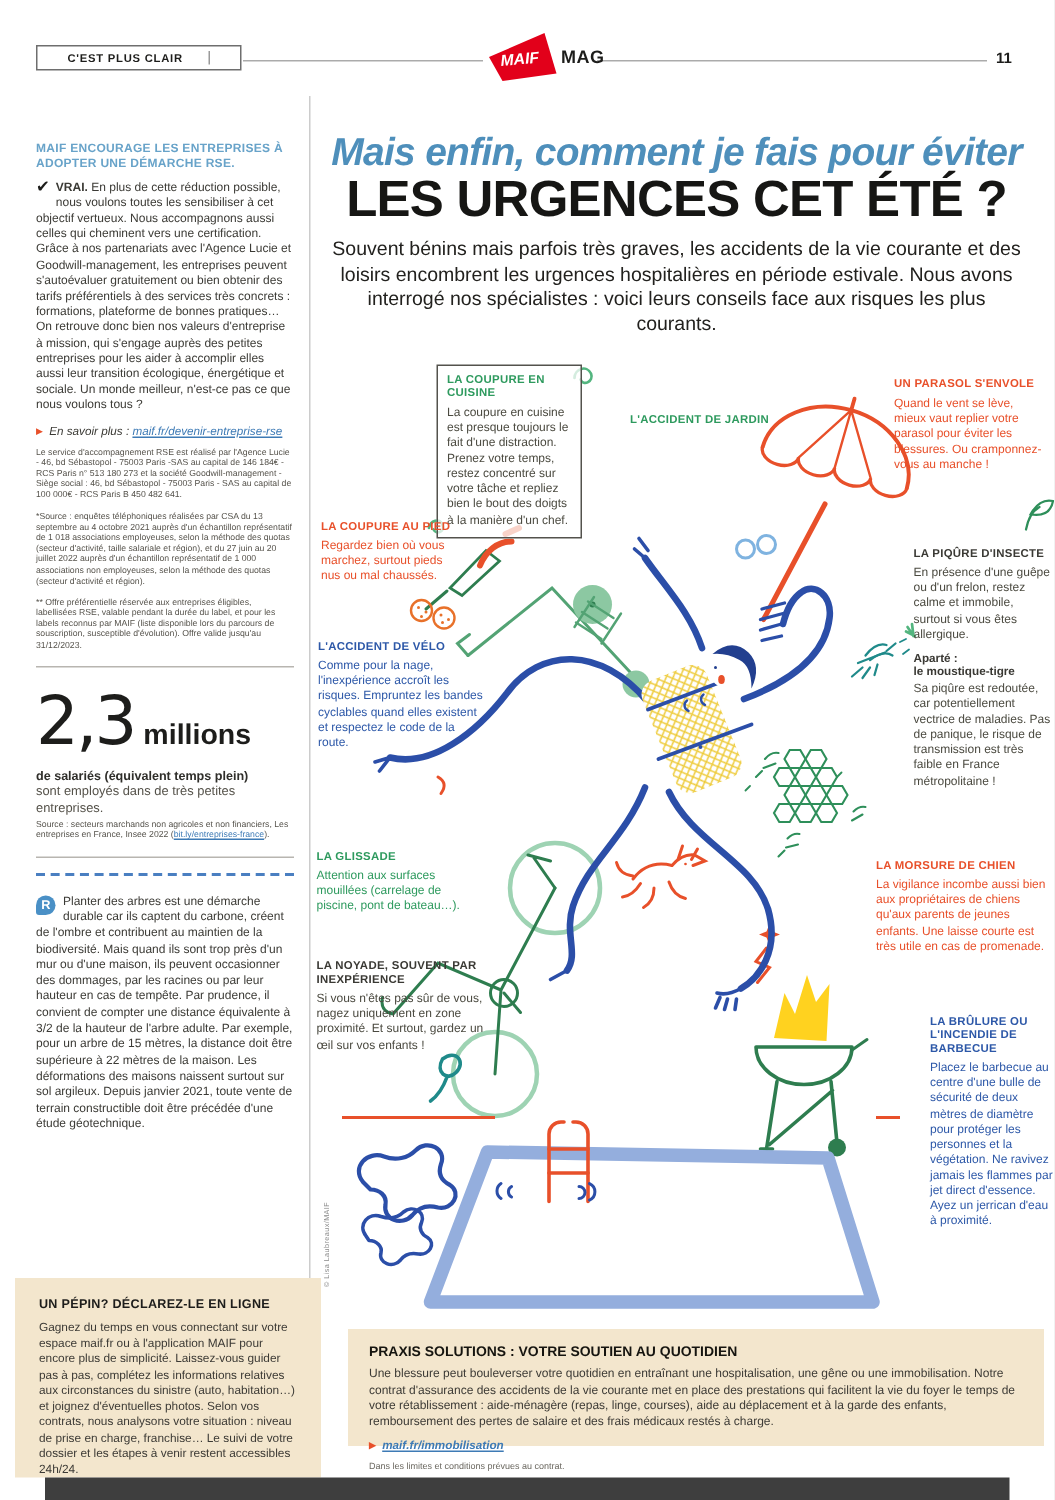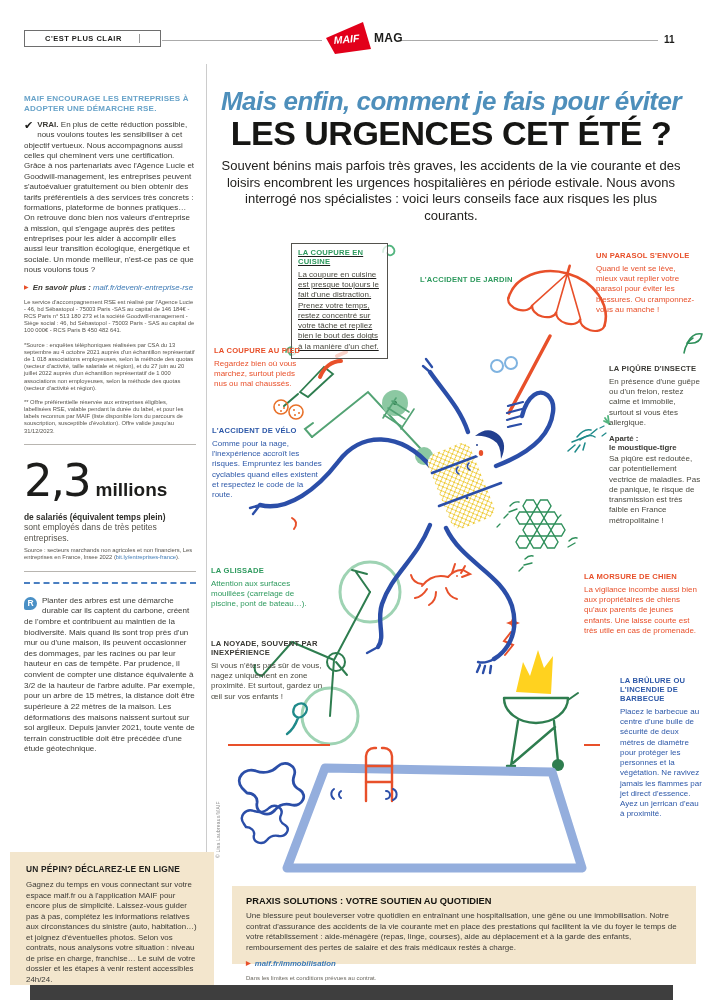--- a/index.html
+++ b/index.html
@@ -22,22 +22,22 @@
   .pagenum { left:664px; top:34px; font-size:10px; font-weight:bold; }
 
   
   .sidebar { left:24px; top:94px; width:172px; }
   .side-head { color:#68a3c9; font-weight:bold; font-size:8px; line-height:1.3; margin-bottom:5px; letter-spacing:.2px;}
   .side-body { font-size:8px; line-height:1.3; color:#3b3a35; }
   .check { float:left; font-size:11px; margin:0 4px 0 0; line-height:1; color:#1d1d1b;}
   .vrai { font-weight:800; }
   .more { margin-top:7px; font-size:7.8px; font-style:italic; }
   .arrow { color:#e8502a; font-size:6px; font-style:normal; margin-right:2px; vertical-align:1px;}
-  .more b { font-weight:700; color:#3b3a35; }
-  .link { color:#3d7ab5; cursor:pointer; }
+  .more b { font-weight:400; color:#3b3a35; }
+  .link { color:#3d7ab5; text-decoration:underline; cursor:pointer; }
   .legal { font-size:5.8px; line-height:1.24; color:#56534c; margin-top:7px; }
   .rule { height:1px; background:#b8b5b0; margin:9px 0; }
   .statnum { display:flex; align-items:baseline; gap:6px; margin-top:2px;}
   .statnum .n { font-size:45px; letter-spacing:-2px; color:#1d1d1b; font-family:"DejaVu Sans",sans-serif; }
   .statnum .u { font-size:19px; font-weight:bold; color:#1d1d1b; }
   .stat-bold { font-size:8.4px; font-weight:800; margin-top:5px; color:#2f2e2a;}
   .stat-rest { font-size:8.6px; color:#55524a; line-height:1.3; }
   .stat-src { font-size:5.8px; color:#56534c; line-height:1.25; margin-top:3px;}
   .bluedash { border-top:2px dashed #4a7fc1; margin:10px 0 12px 0; }
   .ricon { float:left; width:13px; height:13px; border-radius:50% 50% 50% 2px; background:#4a90c6;
@@ -307,21 +307,21 @@
         <path d="M386,791 a4,4 0 0 1 0,8 M393,789 a6,6 0 0 1 0,11"></path>
       </g>
     </g>
 
     <g fill="none" stroke="#2b4ea8" stroke-width="2.8" stroke-linejoin="round">
       <path d="M242,788 c-8,-10 3,-21 14,-17 c8,3 16,1 21,-4 c8,-8 21,-1 17,9 c-2,6 0,11 6,14 c8,5 2,17 -8,15 c-7,-2 -13,0 -17,5 c-7,8 -20,3 -18,-7 c1,-6 -4,-10 -10,-10 z"></path>
       <path d="M244,824 c-6,-8 2,-16 10,-13 c6,2 11,1 15,-3 c6,-5 15,0 12,7 c-2,4 0,8 4,10 c6,4 1,12 -6,11 c-5,-1 -9,0 -12,4 c-5,6 -15,2 -13,-5 c1,-4 -3,-8 -8,-8 z" stroke-width="2.4"></path>
     </g>
   </svg>
 
-  <div class="co ct-green cb-dark boxed" style="left:291px;top:243px;width:97px;text-decoration:underline;">
+  <div class="co ct-green cb-dark boxed" style="left:291px;top:243px;width:97px;">
     <h4>LA COUPURE EN CUISINE</h4>
     <p>La coupure en cuisine est presque toujours le fait d'une distraction. Prenez votre temps, restez concentré sur votre tâche et repliez bien le bout des doigts à la manière d'un chef.</p>
   </div>
   <div class="co ct-green cb-red" style="left:420px;top:276px;width:102px;">
     <h4>L'ACCIDENT DE JARDIN</h4>
   </div>
   <div class="co ct-red cb-red" style="left:596px;top:252px;width:102px;">
     <h4>UN PARASOL S'ENVOLE</h4>
     <p>Quand le vent se lève, mieux vaut replier votre parasol pour éviter les blessures. Ou cramponnez-vous au manche !</p>
   </div>

